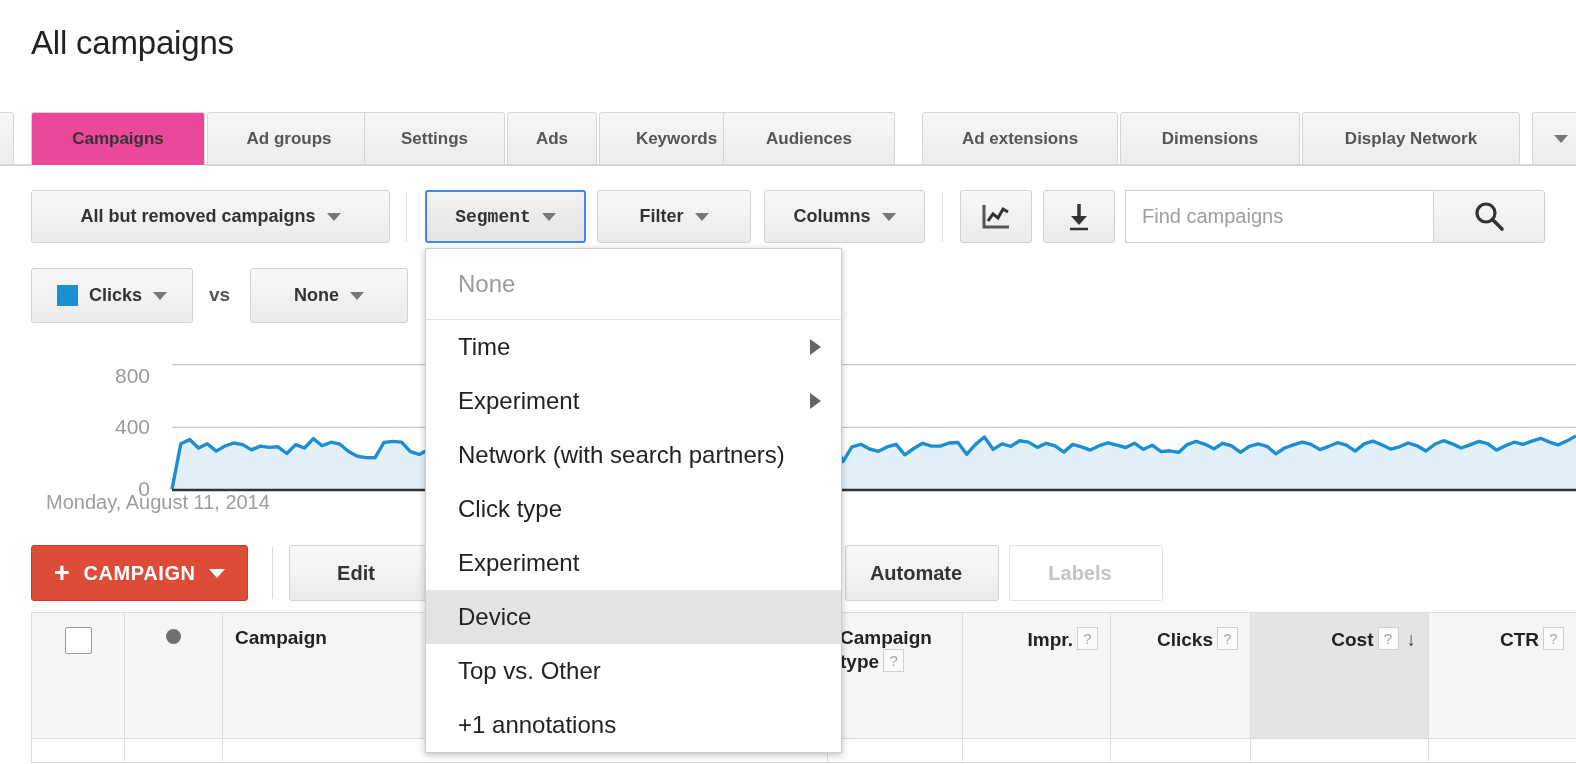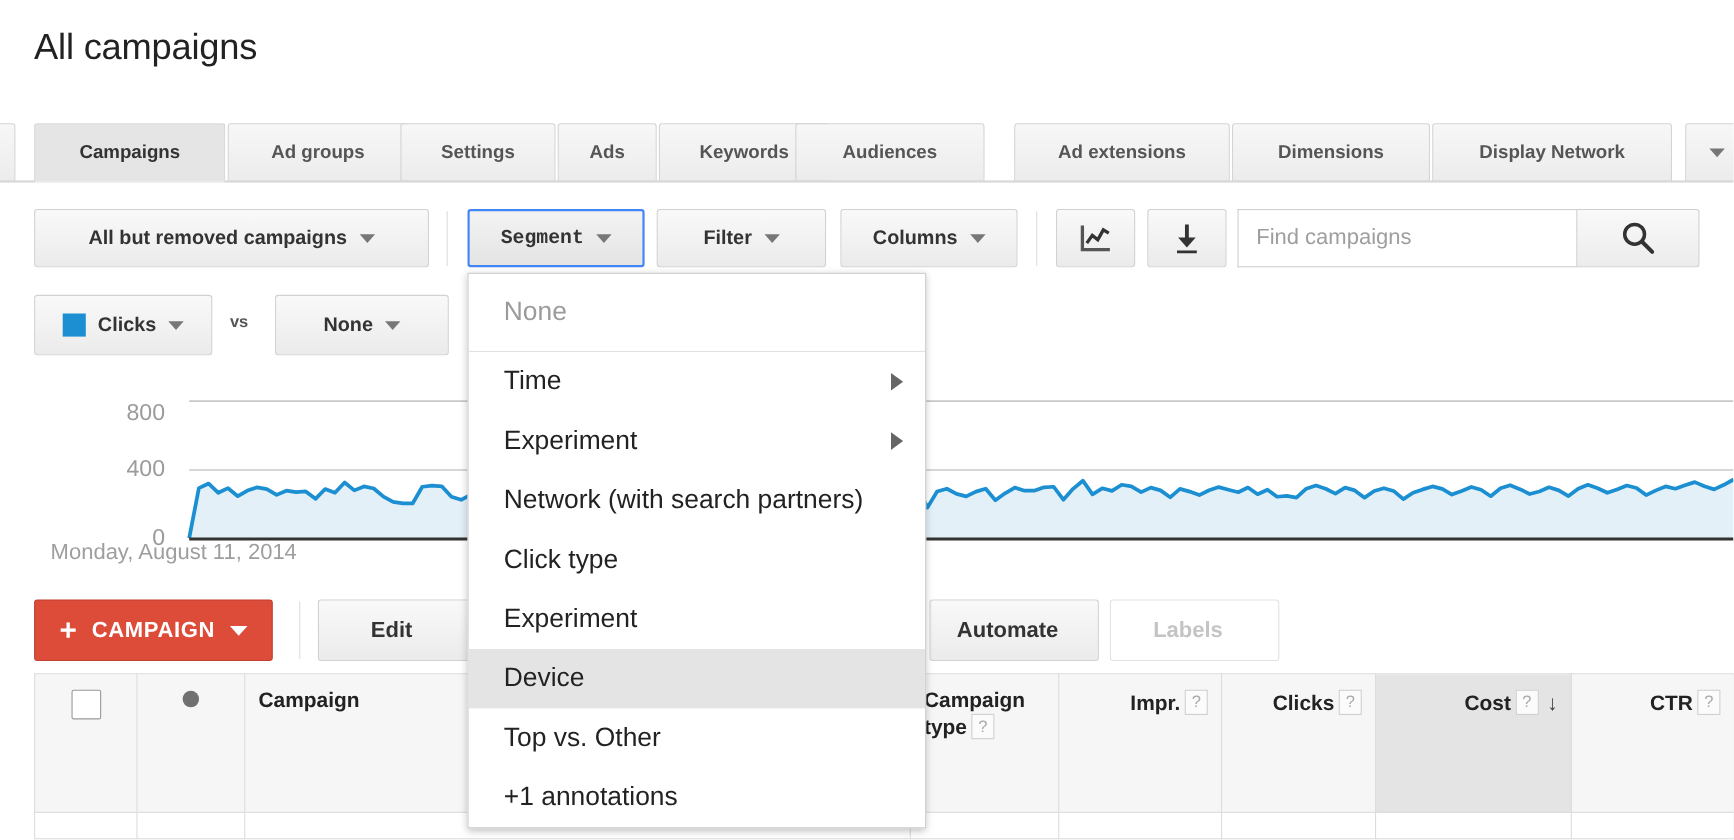--- a/index.html
+++ b/index.html
@@ -32,21 +32,21 @@
     position:absolute; top:0; height:53px;
     background:linear-gradient(to bottom,#f7f7f7 0%,#ececec 100%);
     border:1px solid #d4d4d4;
     border-radius:3px 3px 0 0;
     display:flex; align-items:center; justify-content:center;
     font-size:17px; font-weight:bold; color:#555;
     cursor:pointer;
     white-space:nowrap;
   }
   .tab.active {
-    background:#e5e5e5;
+    background:#ec4899;
     border-bottom:1px solid #fff;
     color:#333;
     z-index:5;
     height:54px;
   }
   .tab.stub {
     left:-14px; width:28px;
   }
   .tab.more {
     width:46px; font-size:13px; color:#666;
@@ -103,21 +103,21 @@
     position:absolute; top:0; left:1433px; width:112px; height:53px;
     background:linear-gradient(to bottom,#f9f9f9 0%,#ececec 100%);
     border:1px solid #cfcfcf; border-radius:0 3px 3px 0;
     display:flex; align-items:center; justify-content:center; cursor:pointer;
   }
 
   
   #metric-row { position:absolute; left:0; top:268px; width:1576px; height:58px; }
   #vs-label {
     position:absolute; left:209px; top:16px;
-    font-size:15px; font-weight:bold; color:#555;
+    font-size:19px; font-weight:bold; color:#555;
   }
   .swatch { width:21px; height:21px; background:#1b8fd1; display:inline-block; }
 
   
   #chart-area { position:absolute; left:0; top:340px; width:1576px; height:160px; }
   #chart-svg { position:absolute; left:0; top:0; }
   .axis-label {
     position:absolute; font-size:21px; color:#9b9b9b; text-align:right;
     width:120px; right:auto;
   }

